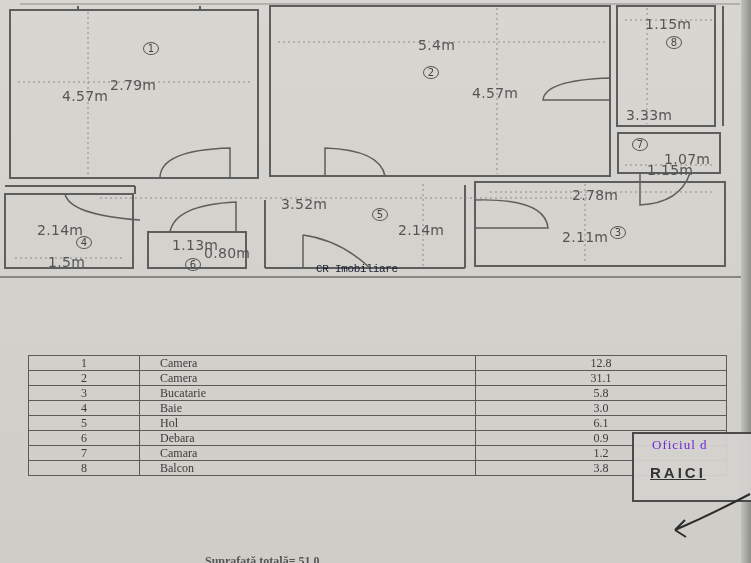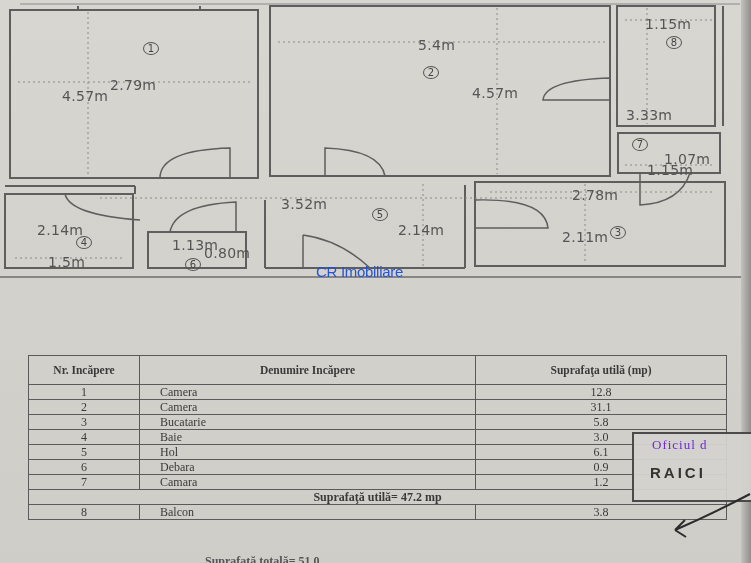--- a/index.html
+++ b/index.html
@@ -2,31 +2,31 @@
 <html><head>
 <meta charset="utf-8">
 <style>
   html,body{margin:0;padding:0;}
   body{width:751px;height:563px;overflow:hidden;background:#cfccc6;font-family:"Liberation Sans",sans-serif;position:relative;}
   .paper{position:absolute;left:0;top:0;width:751px;height:563px;background:linear-gradient(180deg,#d8d6d1 0%,#d4d2cd 45%,#cfcdc8 100%);}
   .right-edge{position:absolute;right:0;top:0;width:10px;height:563px;background:linear-gradient(90deg,#c3c2bd,#8f8f8c);}
   svg.plan{position:absolute;left:0;top:0;}
   .dim{position:absolute;font-family:"DejaVu Sans",sans-serif;font-size:14px;color:#555;letter-spacing:0.3px;}
   .rnum{position:absolute;font-family:"DejaVu Sans",sans-serif;font-size:10px;color:#444;border:1.5px solid #555;border-radius:50%;width:14px;height:11px;line-height:11px;text-align:center;}
-  .watermark{position:absolute;left:316px;top:263px;font-family:Liberation Sans, sans-serif;font-size:15px;color:#1d4ed8;letter-spacing:-0.3px;opacity:0.95;}
+  .watermark{position:absolute;left:316px;top:263px;font-family:Liberation Mono, monospace;font-size:11px;color:#0f172a;letter-spacing:-0.3px;opacity:0.95;}
   table.rooms{position:absolute;left:28px;top:355px;border-collapse:collapse;font-family:"Liberation Serif",serif;color:#3a3a3a;}
   table.rooms td, table.rooms th{border:1.5px solid #5a5a5a;padding:0;font-size:12px;line-height:14px;height:14px;}
   table.rooms th{font-weight:bold;font-size:11.5px;line-height:11px;height:28px;}
   .c1{width:110px;text-align:center;}
   .c2{width:315px;text-align:left;padding-left:20px !important;}
   .c3{width:250px;text-align:center;}
   .totalrow td{height:36px;text-align:center;font-weight:bold;font-size:12px;padding-left:40px;}
   .stamp{position:absolute;left:632px;top:432px;width:140px;height:66px;border:2px solid #4a4a4a;border-right:none;background:rgba(212,210,205,0.95);}
   .stamp .l1{position:absolute;left:18px;top:3px;font-family:"Liberation Serif",serif;font-size:13px;color:#6d28d9;letter-spacing:1px;}
-  .stamp .l2{position:absolute;left:16px;top:30px;font-family:"Liberation Sans",sans-serif;font-weight:bold;font-size:15px;color:#333;letter-spacing:3px;}
+  .stamp .l2{position:absolute;left:16px;top:30px;font-family:"Liberation Sans",sans-serif;font-weight:bold;font-size:15px;color:#333;letter-spacing:3px;text-decoration:underline;}
   .bottom-cut{position:absolute;left:205px;top:554px;font-family:"Liberation Serif",serif;font-size:12px;font-weight:bold;color:#555;}
 </style>
 </head>
 <body>
 
 <div class="paper"></div>
 
 <svg class="plan" width="751" height="300">
   <g stroke="#5e5e5e" stroke-width="2" fill="none">
 
@@ -111,25 +111,20 @@
 <div class="dim" style="left:204px;top:245px;">0.80m</div>
 <div class="dim" style="left:664px;top:151px;">1.07m</div>
 <div class="dim" style="left:647px;top:162px;">1.15m</div>
 <div class="dim" style="left:645px;top:16px;">1.15m</div>
 <div class="dim" style="left:626px;top:62px;margin-top:45px;">3.33m</div>
 
 <div class="watermark">CR Imobiliare</div>
 
 <table class="rooms">
   <tbody>
-      <tr>
-    <th class="c1">Nr. Incăpere</th>
-    <th class="c2" style="text-align:center;padding-left:0 !important;">Denumire Incăpere</th>
-    <th class="c3">Suprafaţa utilă (mp)</th>
-  </tr>
   <tr>
     <td class="c1">1</td>
     <td class="c2">Camera</td>
     <td class="c3">12.8</td>
   </tr>
   <tr>
     <td class="c1">2</td>
     <td class="c2">Camera</td>
     <td class="c3">31.1</td>
   </tr>
@@ -151,23 +146,20 @@
   <tr>
     <td class="c1">6</td>
     <td class="c2">Debara</td>
     <td class="c3">0.9</td>
   </tr>
   <tr>
     <td class="c1">7</td>
     <td class="c2">Camara</td>
     <td class="c3">1.2</td>
   </tr>
-  <tr class="totalrow">
-    <td colspan="3">Suprafaţă utilă= 47.2 mp</td>
-  </tr>
   <tr>
     <td class="c1">8</td>
     <td class="c2">Balcon</td>
     <td class="c3">3.8</td>
   </tr>
 </tbody>
   </table>
 
 <div class="bottom-cut">Suprafaţă totală= 51.0</div>
 

